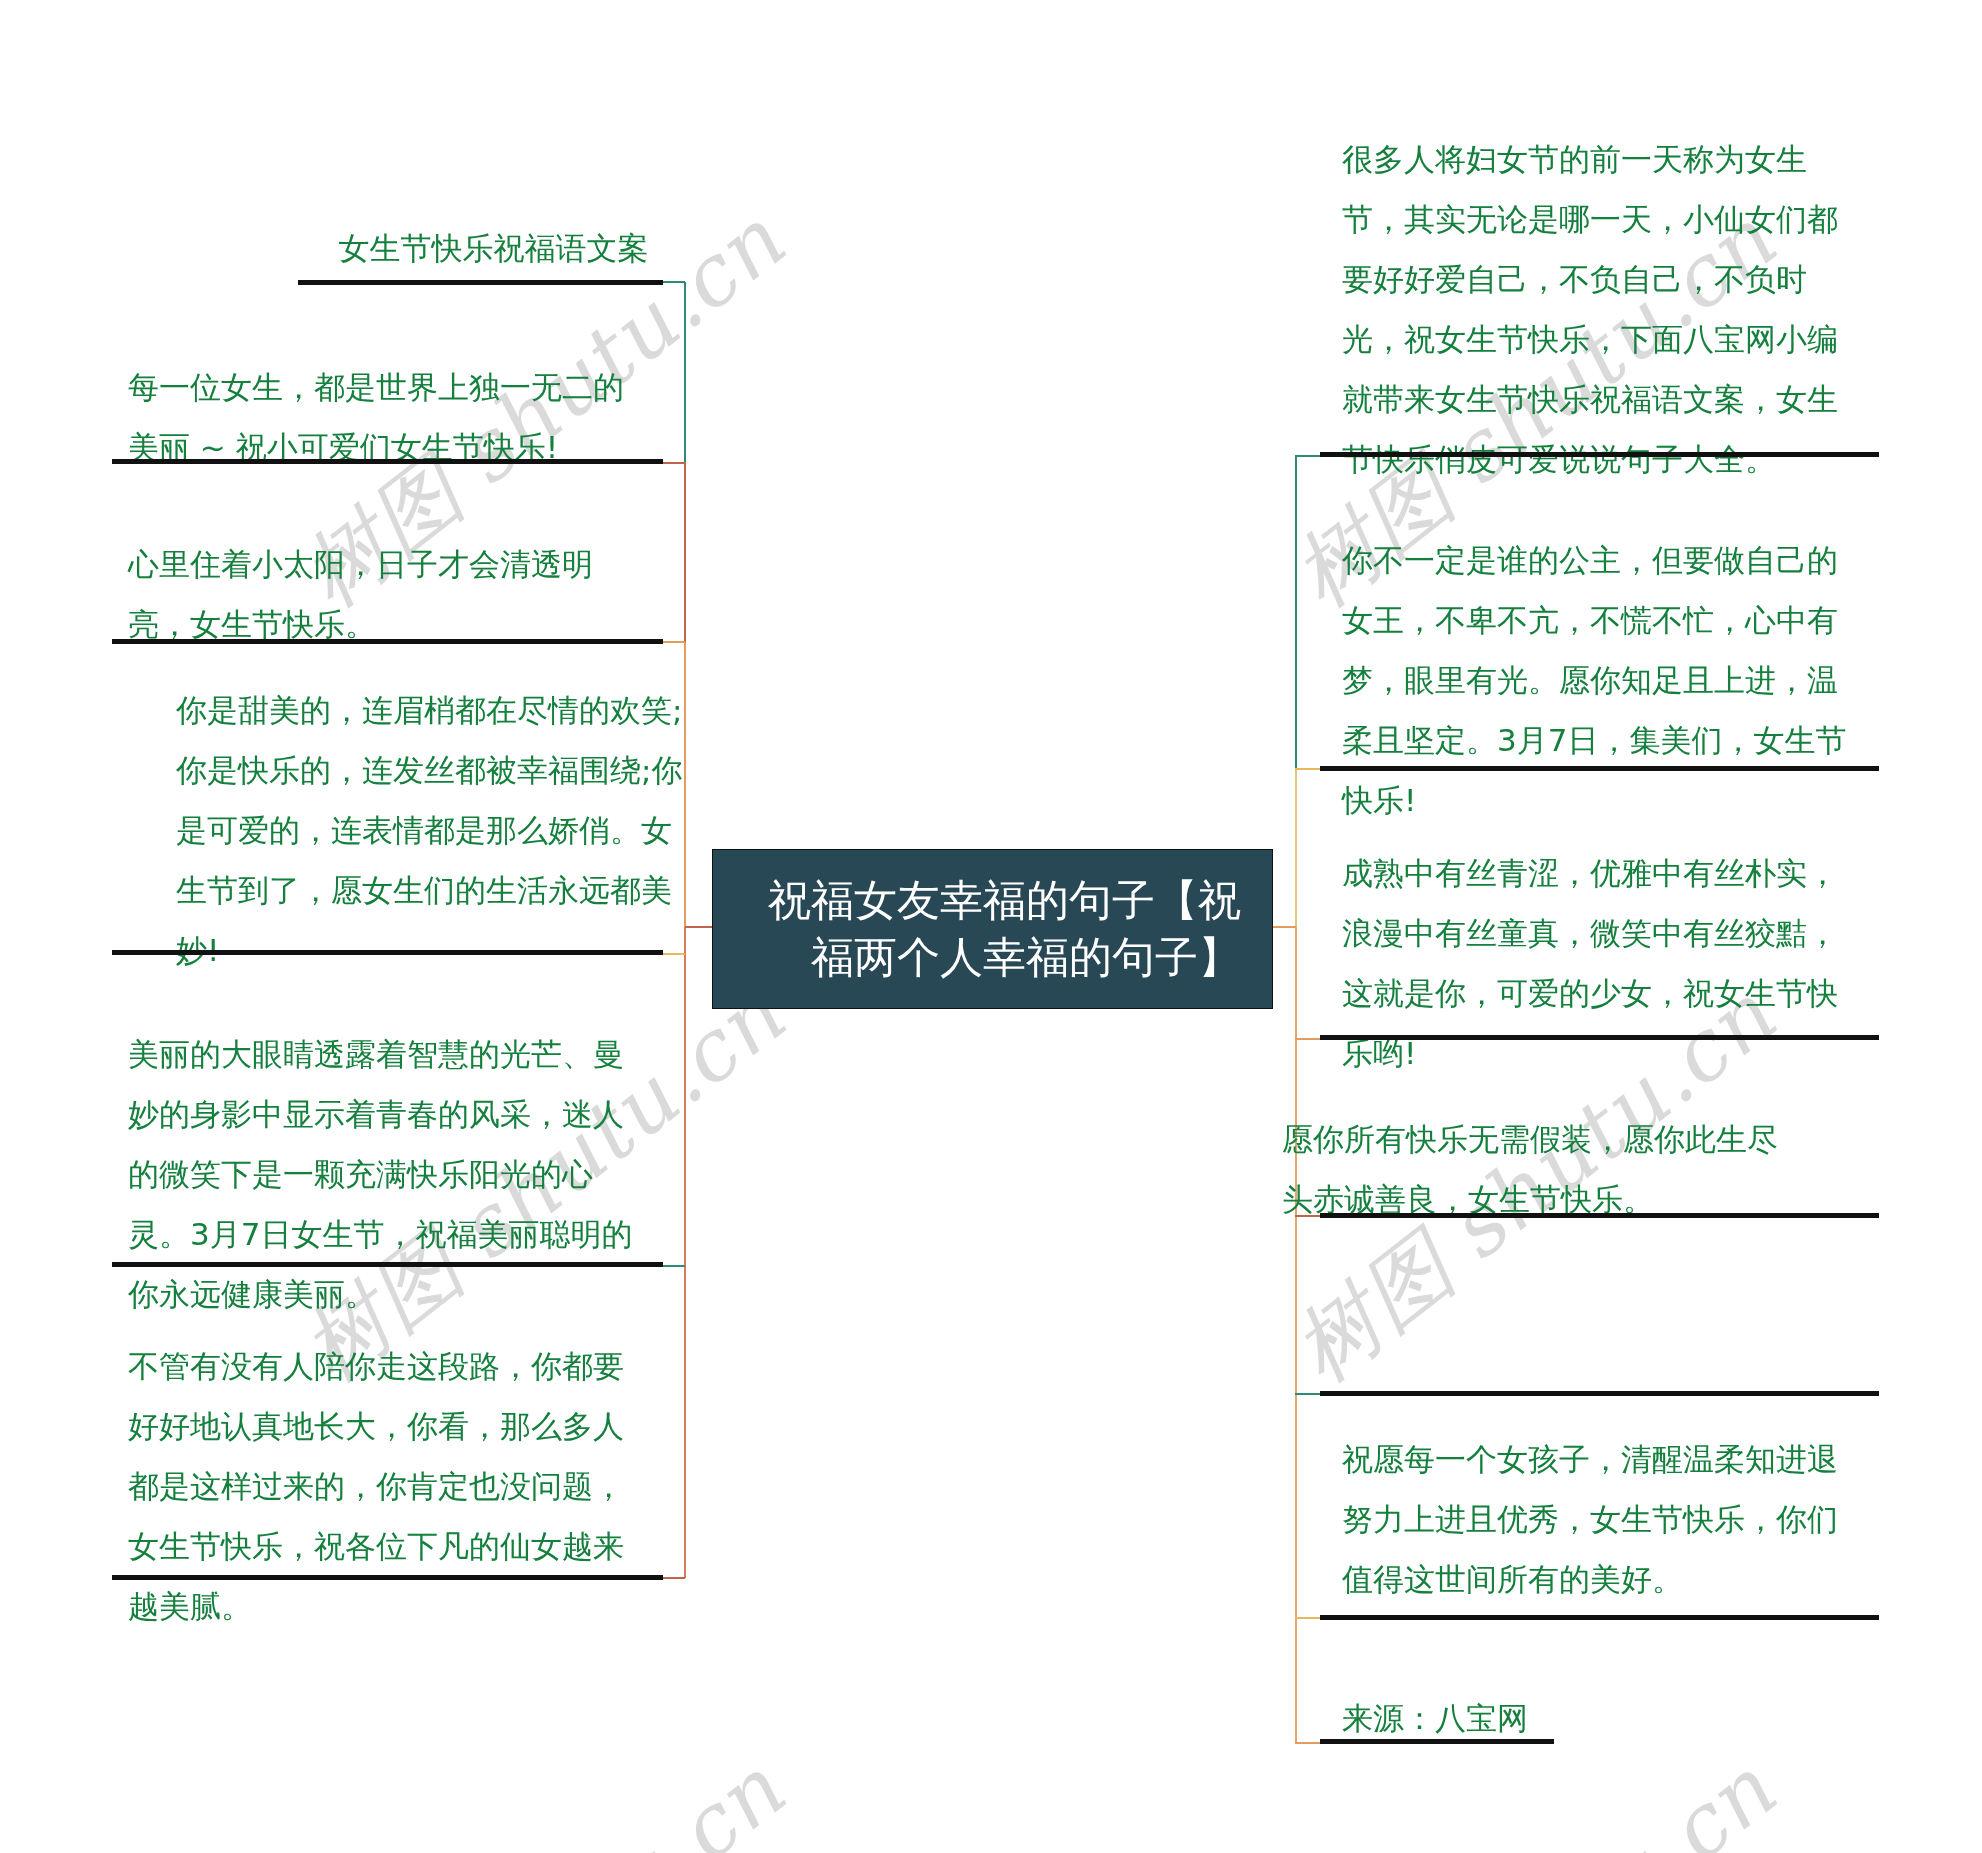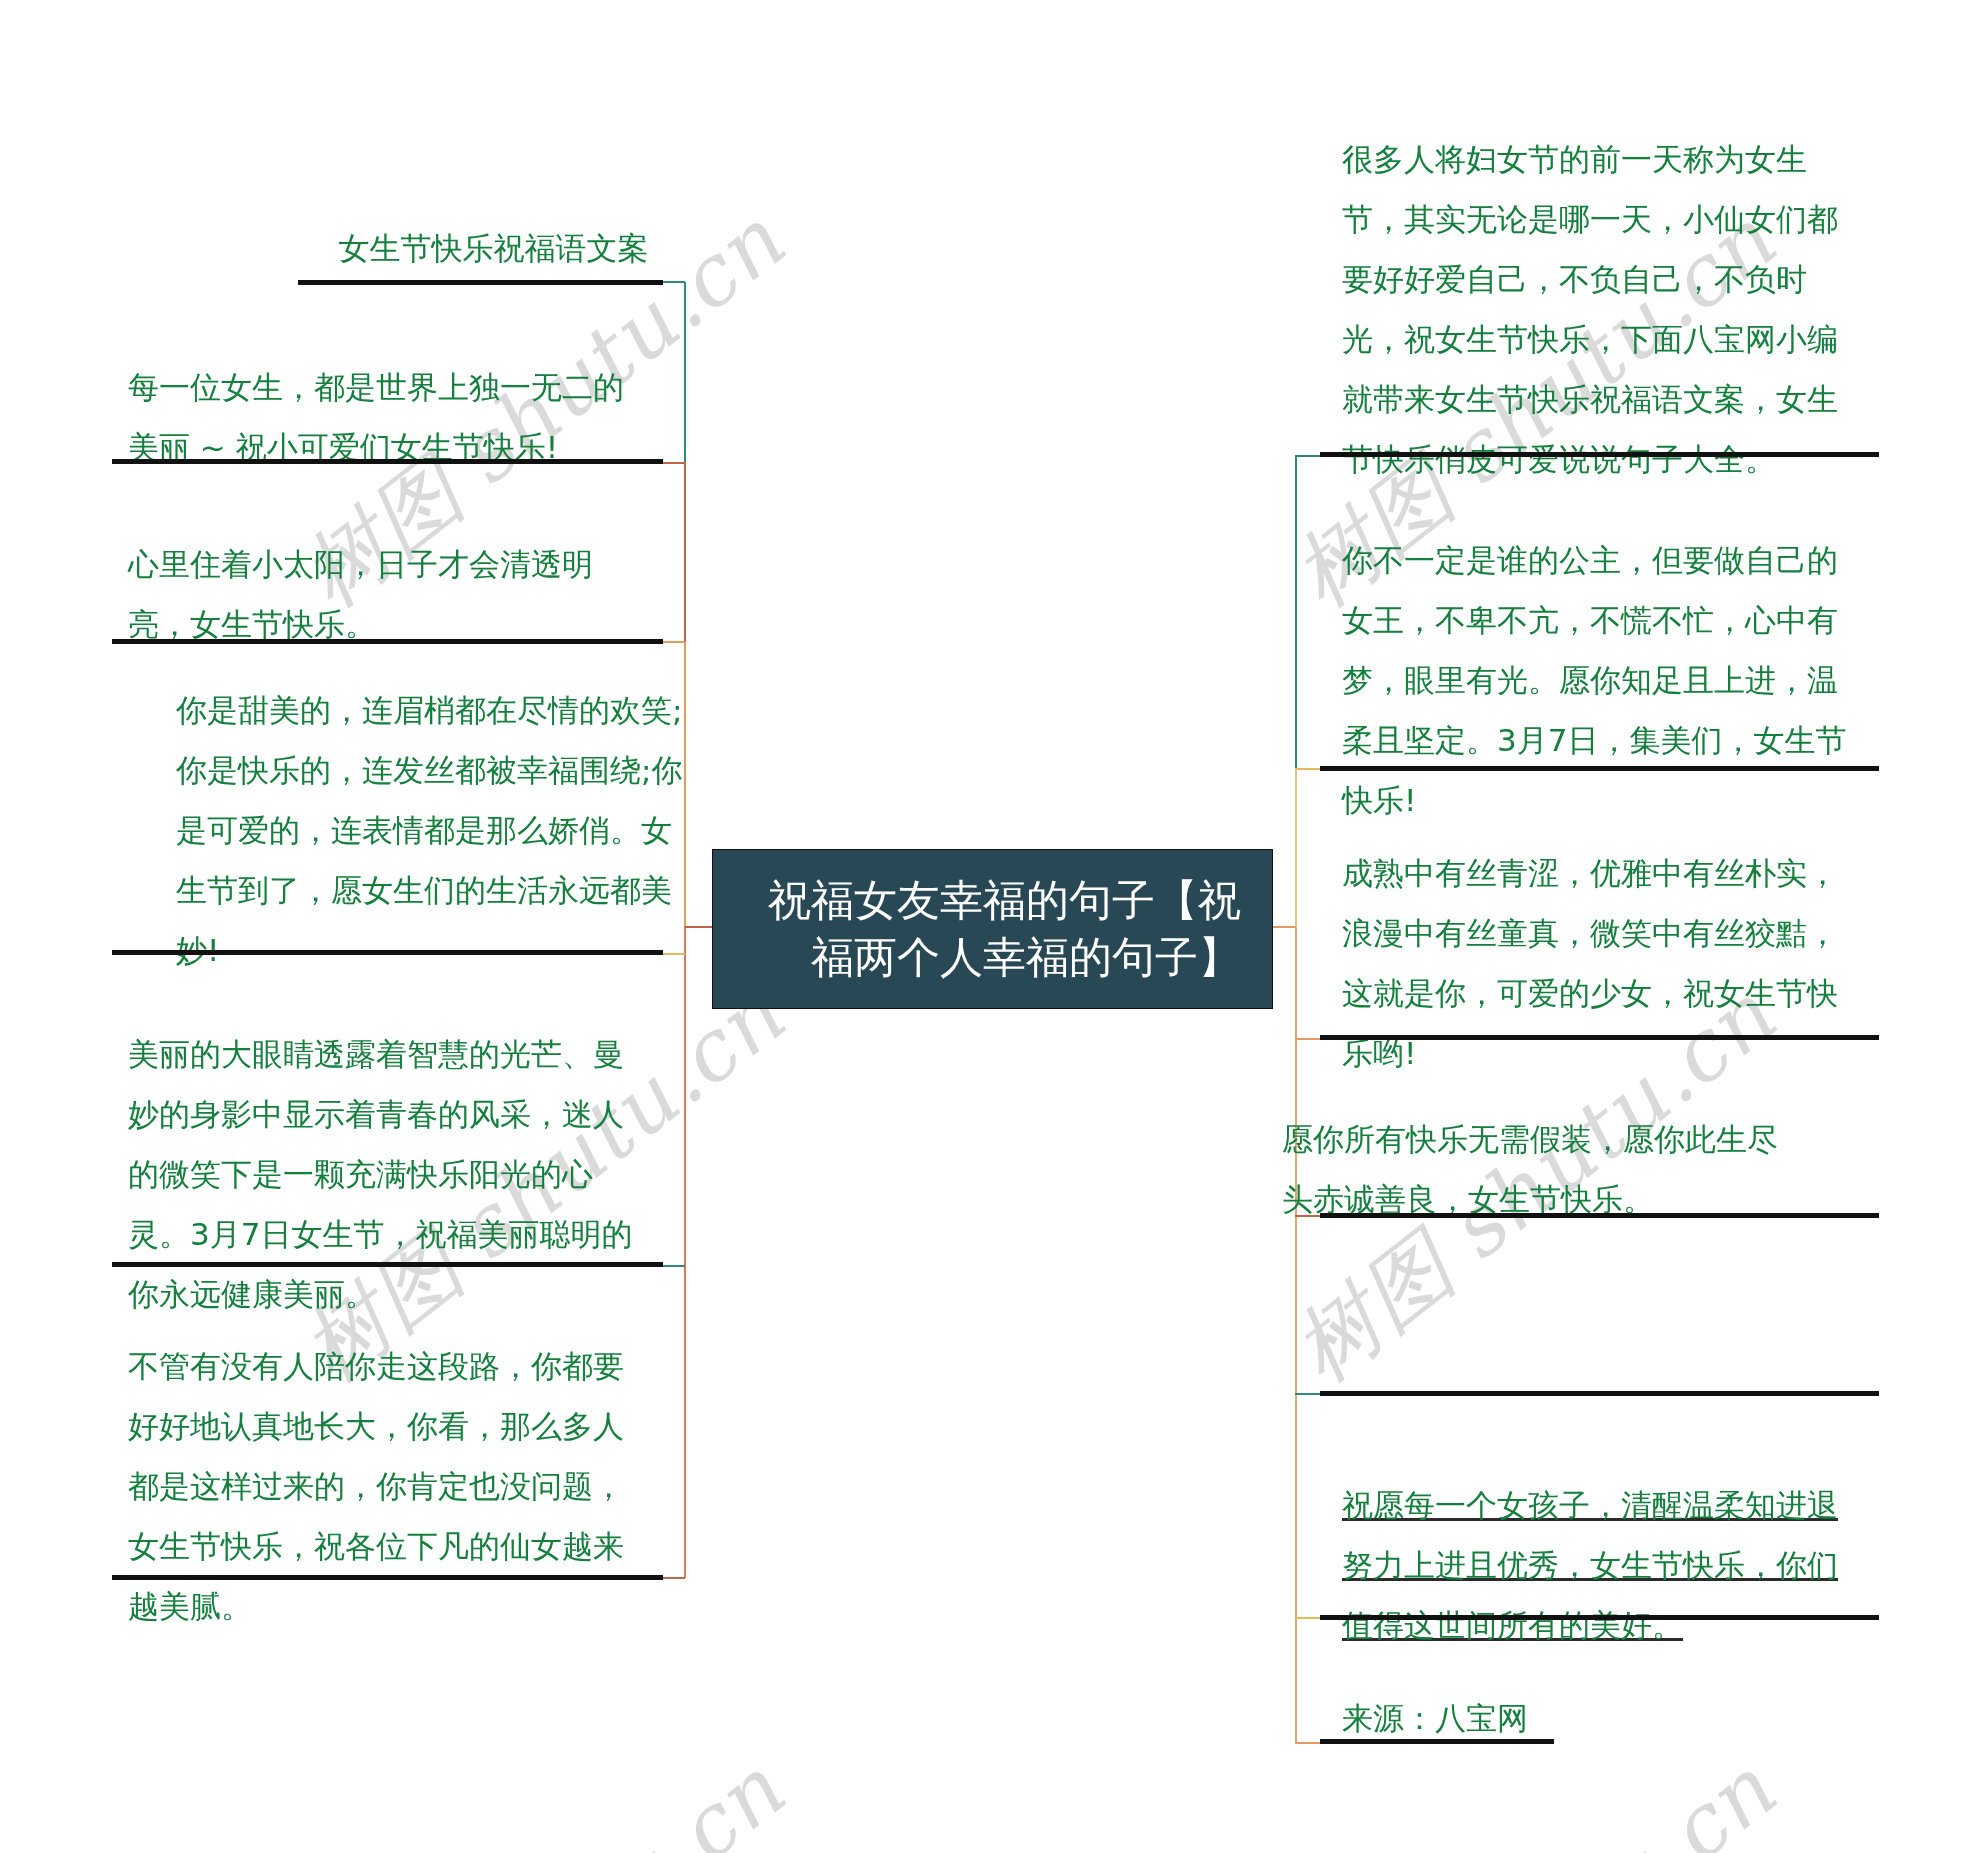--- a/index.html
+++ b/index.html
@@ -107,21 +107,21 @@
   </div>
   <div class="uline" style="position:absolute; left:1320px; top:1035px; width:559px; height:5.4px; background:#111;"></div>
 
   <div class="leaf" style="left:1282px; top:1109px; width:519px;">
     <div class="text">愿你所有快乐无需假装，愿你此生尽头赤诚善良，女生节快乐。</div>
   </div>
   <div class="uline" style="position:absolute; left:1320px; top:1213px; width:559px; height:5.4px; background:#111;"></div>
 
   <div class="uline" style="position:absolute; left:1320px; top:1391px; width:559px; height:5.4px; background:#111;"></div>
 
-  <div class="leaf" style="left:1342px; top:1475px; width:519px;text-decoration:underline;">
+  <div class="leaf" style="left:1342px; top:1429px; width:519px;">
     <div class="text">祝愿每一个女孩子，清醒温柔知进退 努力上进且优秀，女生节快乐，你们值得这世间所有的美好。</div>
   </div>
   <div class="uline" style="position:absolute; left:1320px; top:1615px; width:559px; height:5.4px; background:#111;"></div>
 
   <div class="leaf" style="left:1342px; top:1688px; width:310px;">
     <div class="text">来源：八宝网</div>
   </div>
   <div class="uline" style="position:absolute; left:1320px; top:1739px; width:234px; height:5.4px; background:#111;"></div>
 
 </div>

